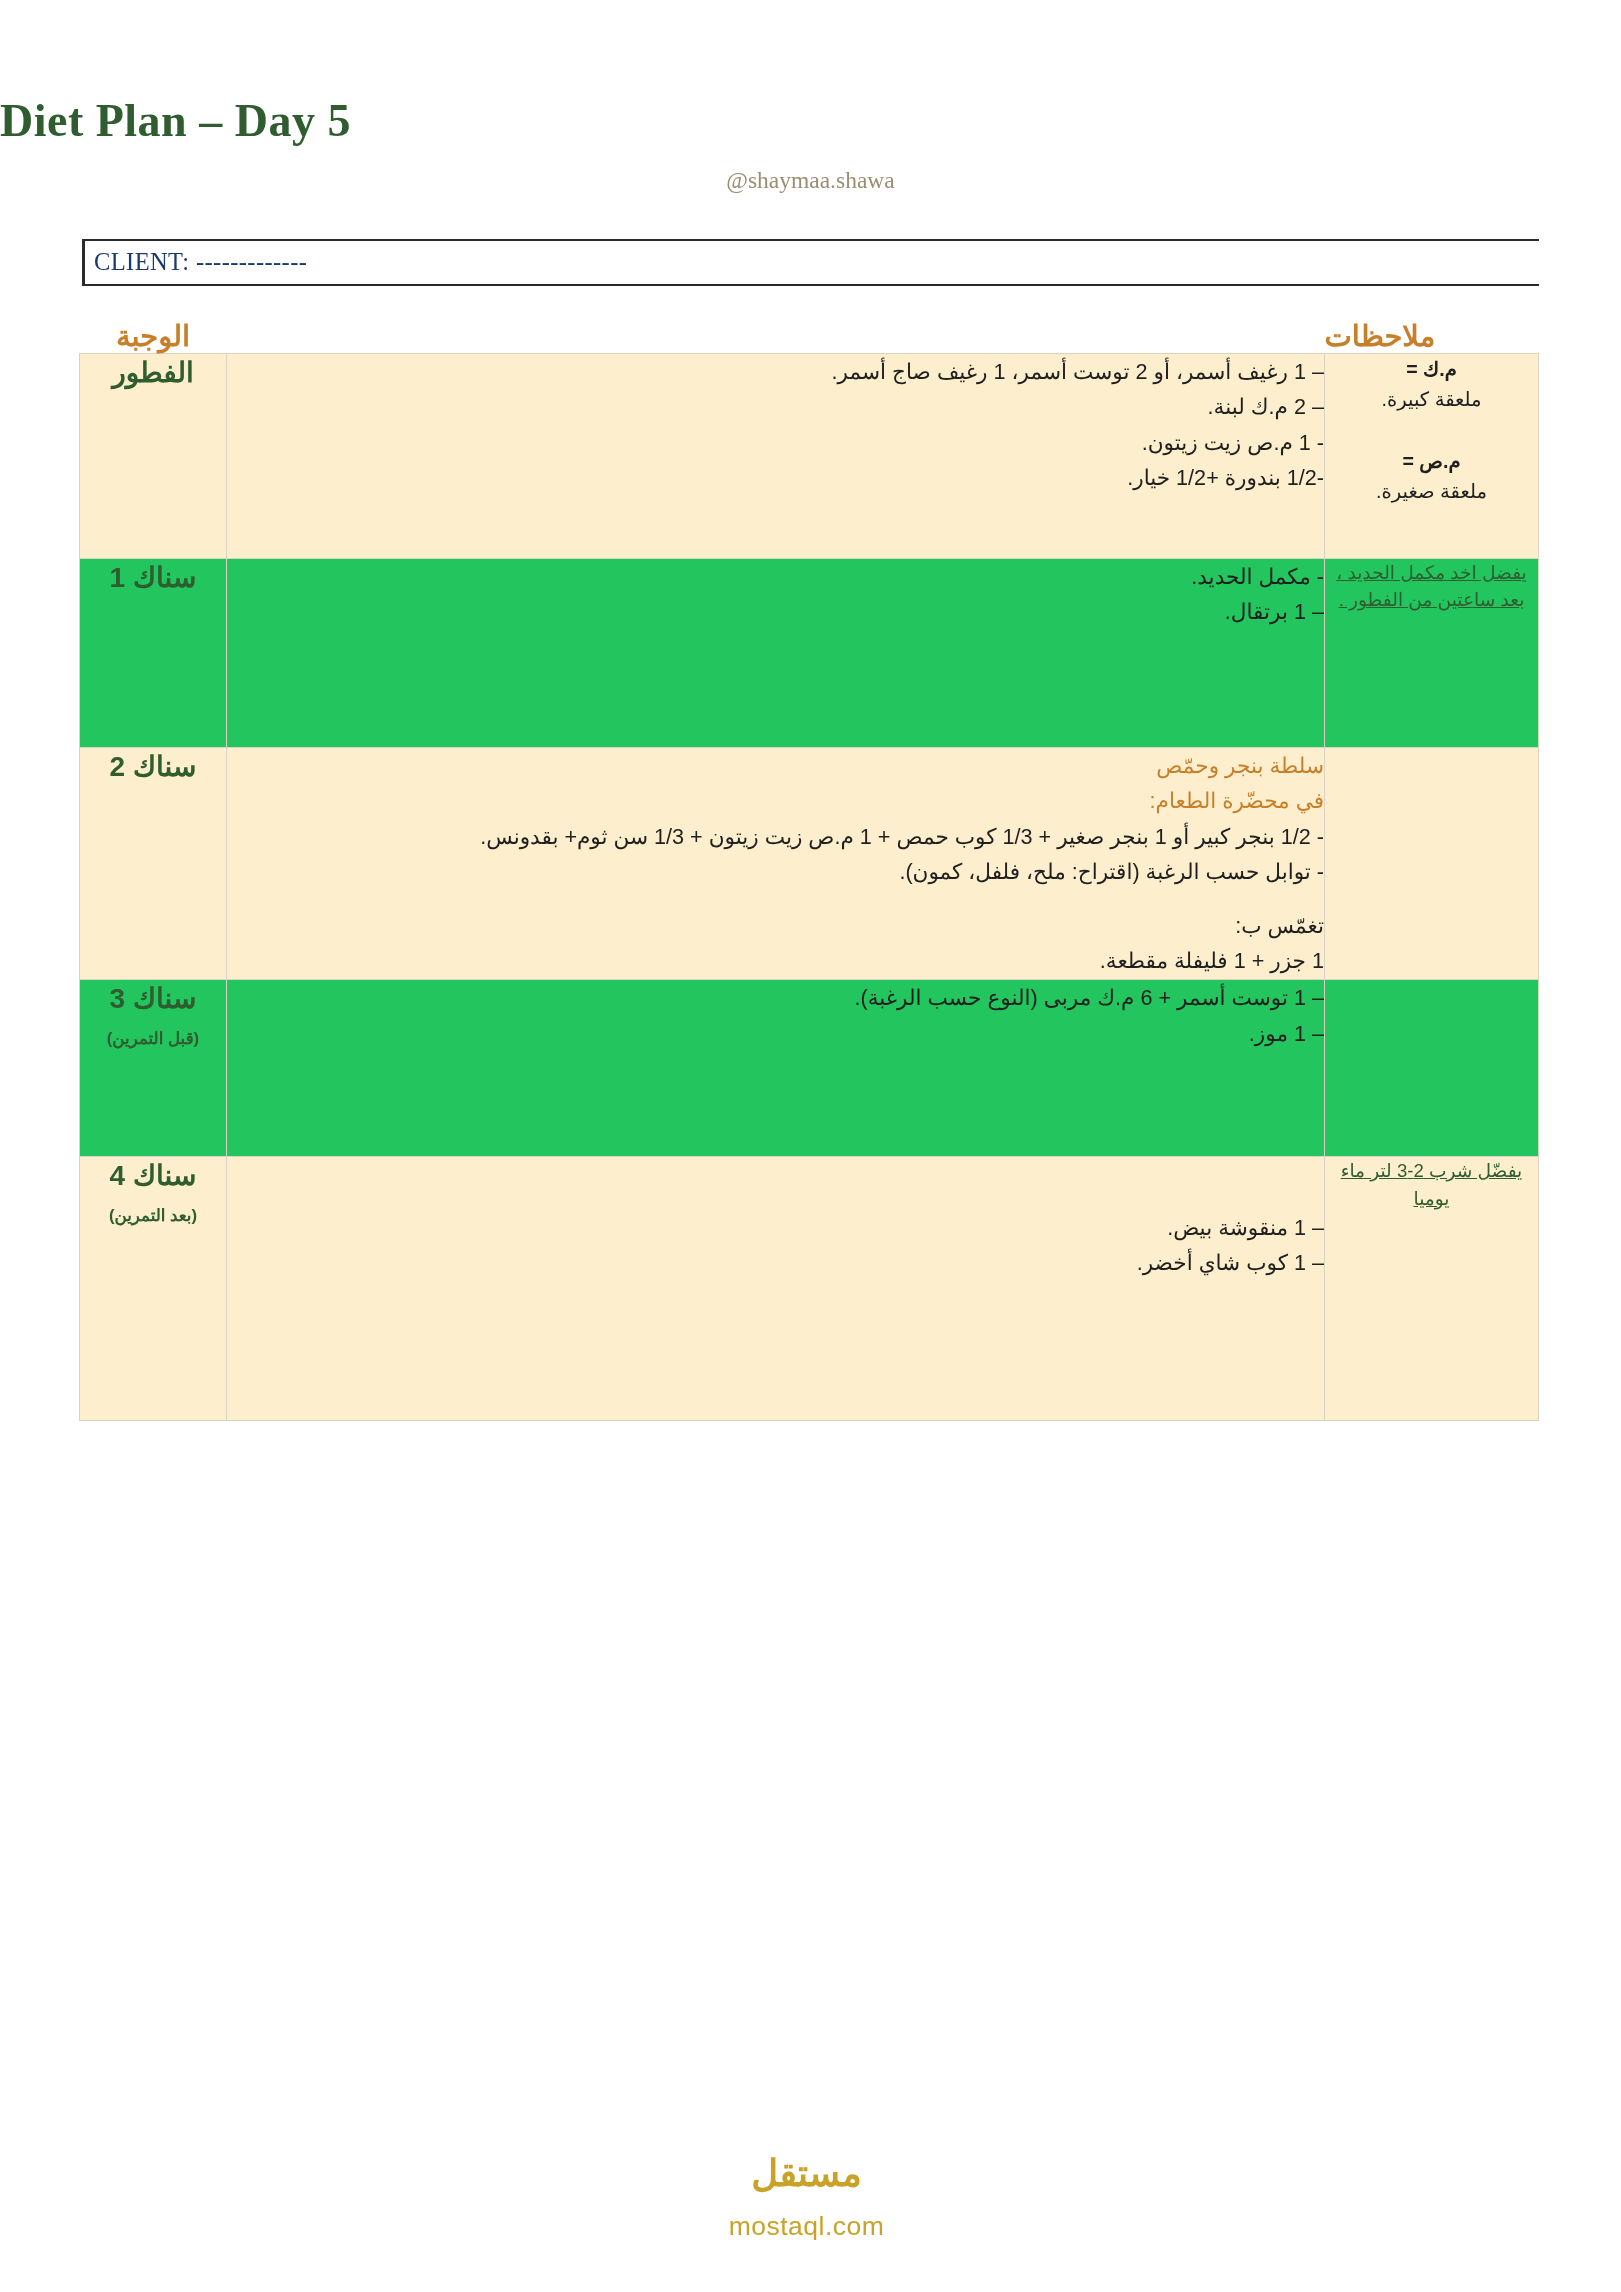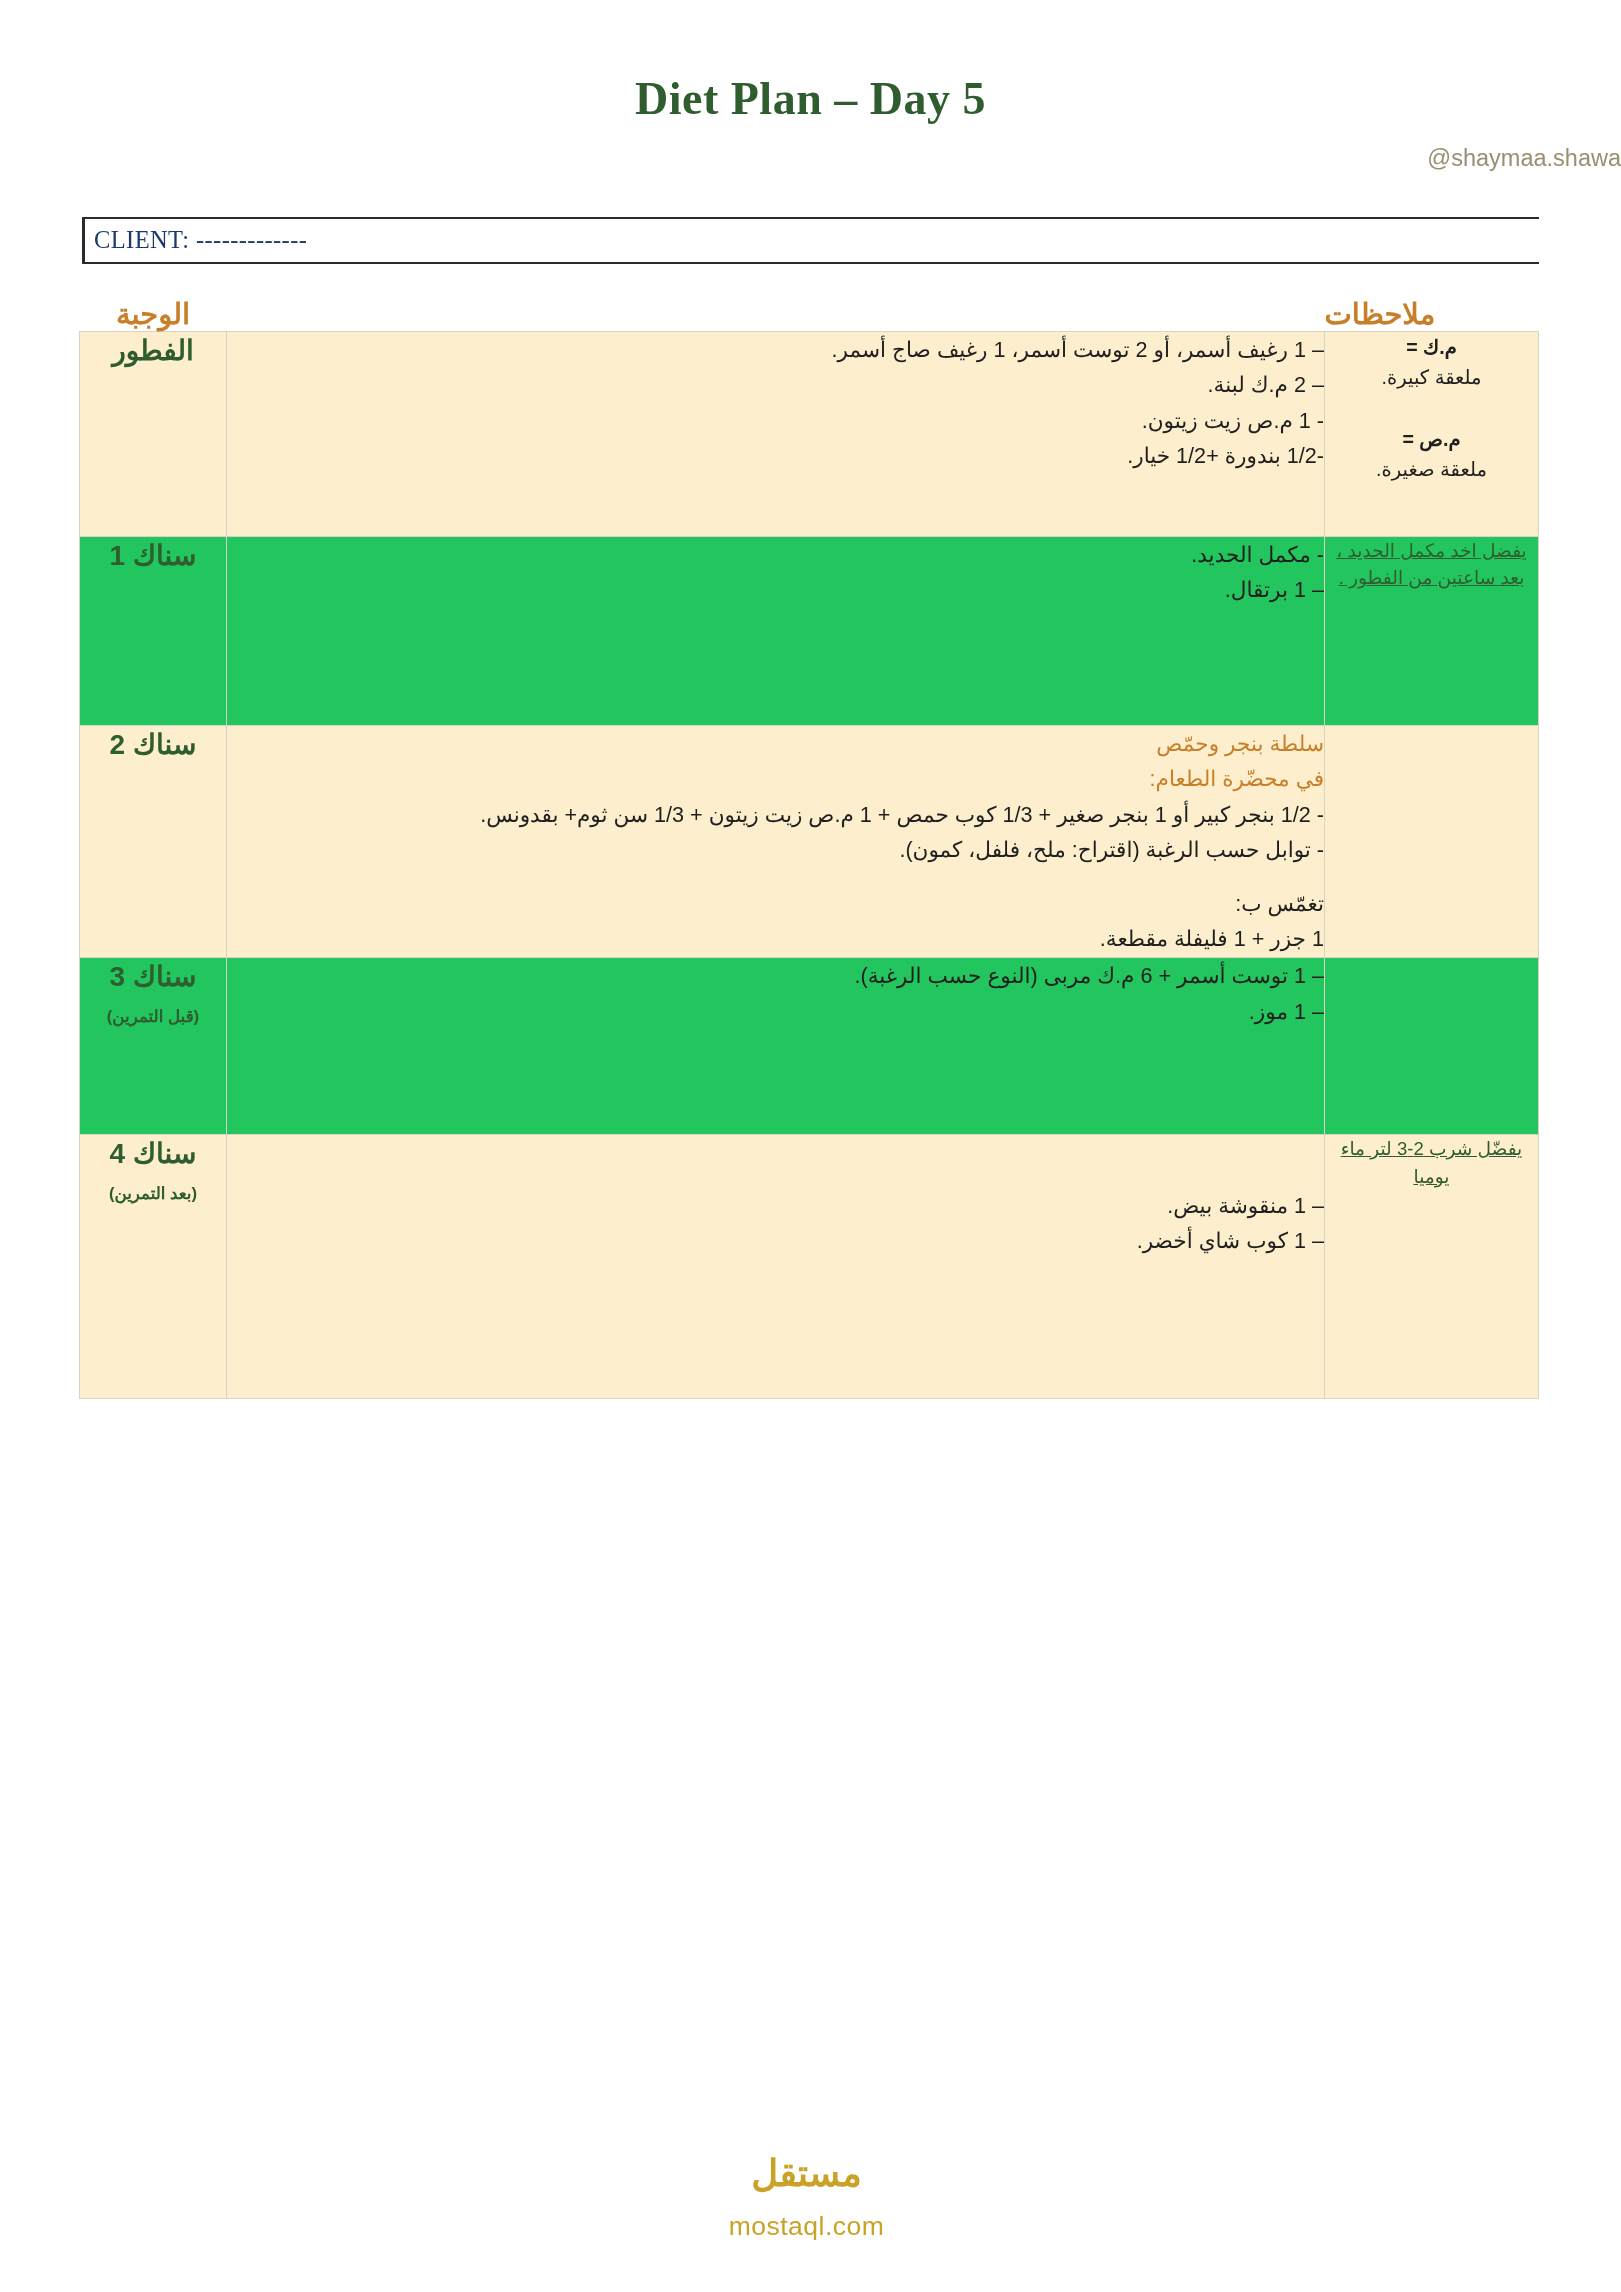--- a/index.html
+++ b/index.html
@@ -18,33 +18,33 @@
   .page {
     width: 1621px;
     height: 2293px;
     box-sizing: border-box;
     padding: 0;
     position: relative;
   }
 
   
   .doc-title {
-    text-align: center;
+    text-align: left;
     font-family: "Liberation Serif", serif;
     font-weight: bold;
     font-size: 46px;
     color: #2f5d2f;
     letter-spacing: 0.5px;
     margin: 0;
-    padding-top: 72px;
+    padding-top: 94px;
     direction: ltr;
   }
   .doc-handle {
-    text-align: right;
-    font-family: Liberation Sans, sans-serif;
+    text-align: center;
+    font-family: Liberation Serif, serif;
     font-size: 23.5px;
     color: #9a8e72;
     margin-top: 19.6px;
     direction: ltr;
   }
 
   
   .client-row {
     margin: 45px 82px 0 82px;
     border-top: 2px solid #2a2a2a;

